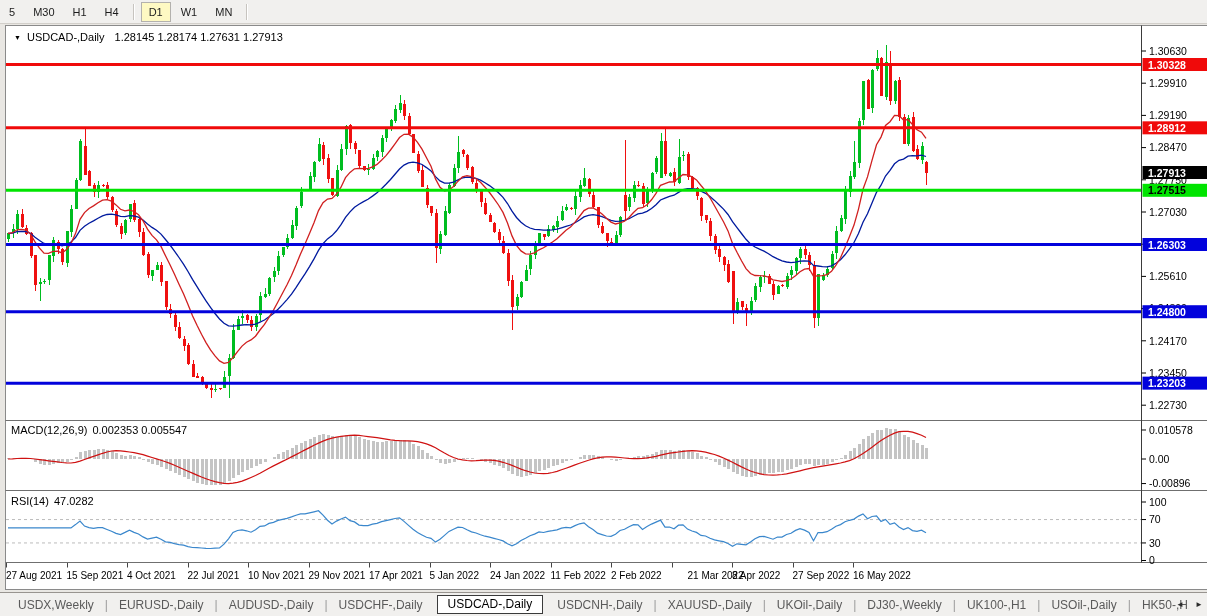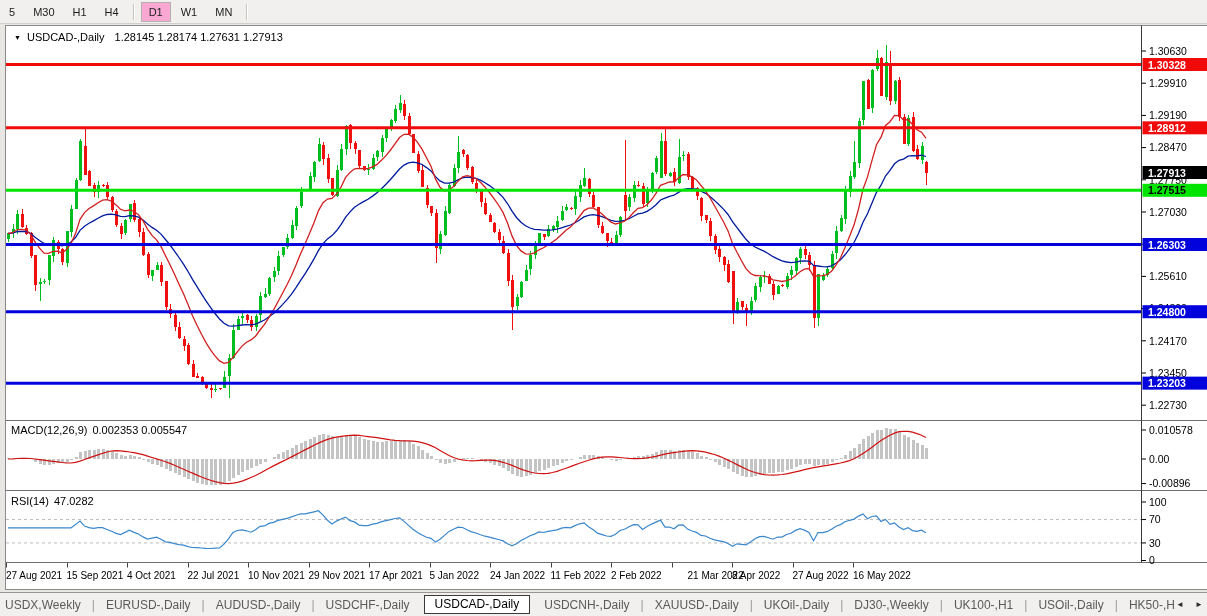--- a/index.html
+++ b/index.html
@@ -11,21 +11,21 @@
   
   .toolbar{
     position:absolute;top:0;left:0;width:1207px;height:23px;
     background:#f1f0ee;border-bottom:1px solid #d2cfca;
     display:flex;align-items:center;z-index:5;
   }
   .tf-btn{
     font-size:11px;color:#1c1c1c;padding:3px 7px;margin:0 1px;
     border:1px solid transparent;line-height:12px;white-space:nowrap;cursor:default;
   }
-  .tf-btn.active{background:#f9a8d4;border:1px solid #b3b1ad;}
+  .tf-btn.active{background:#fef9c3;border:1px solid #b3b1ad;}
   .tb-sep{width:1px;height:16px;background:#c7c4bf;border-right:1px solid #ffffff;margin:0 5px;}
   
   .chart-label{position:absolute;font-size:11px;color:#000;z-index:3;white-space:nowrap;}
   #title-bar{top:31px;left:14px;}
   #title-bar .arrow{font-size:7px;position:relative;top:-1px;margin-right:6px;}
   #title-bar .quote{margin-left:10px;}
   #macd-label{top:424px;left:11px;}
   #macd-label span{margin-right:5px;}
   #rsi-label{top:495px;left:11px;}
   #rsi-label span{margin-right:5px;}
@@ -34,21 +34,21 @@
     position:absolute;top:570px;font-size:10px;color:#000;
     white-space:nowrap;z-index:3;
   }
   
   .tabbar{
     position:absolute;left:0;bottom:0;width:1207px;height:23px;
     background:#f1f0ee;border-top:1px solid #98948f;
     display:flex;align-items:center;z-index:5;font-size:12px;color:#5a5a5a;
   }
   .tabbar-inner{
-    display:flex;align-items:center;overflow:hidden;width:1176px;
+    display:flex;align-items:center;overflow:hidden;width:1176px;padding-left:13px;
     flex-wrap:nowrap;white-space:nowrap;
   }
   .tab{padding:0 5px;white-space:nowrap;cursor:default;}
   .tab-sep{color:#9a9a9a;margin:0 6px;}
   .tab.active{
     background:#ffffff;border:1px solid #3a3a3a;color:#000;
     padding:2px 10px;margin:0 9px;line-height:13px;
   }
   .tab-scroll{position:absolute;font-size:8px;color:#2b2b2b;top:7px;cursor:default;}
   #tab-scroll-left{right:23px;}
@@ -807,21 +807,21 @@
     <span class="date-label" style="left: 187.5px;">22 Jul 2021</span>
     <span class="date-label" style="left: 248px;">10 Nov 2021</span>
     <span class="date-label" style="left: 308.5px;">29 Nov 2021</span>
     <span class="date-label" style="left: 369px;">17 Apr 2021</span>
     <span class="date-label" style="left: 429.5px;">5 Jan 2022</span>
     <span class="date-label" style="left: 490px;">24 Jan 2022</span>
     <span class="date-label" style="left: 550.5px;">11 Feb 2022</span>
     <span class="date-label" style="left: 611px;">2 Feb 2022</span>
     <span class="date-label" style="left: 671.5px; margin-left: 16px;">21 Mar 2022</span>
     <span class="date-label" style="left: 732px;">8 Apr 2022</span>
-    <span class="date-label" style="left: 792.5px;">27 Aug 2022</span>
+    <span class="date-label" style="left: 792.5px;">27 Sep 2022</span>
     <span class="date-label" style="left: 853px;">16 May 2022</span>
   </div>
 
 <div class="tabbar">
   <div class="tabbar-inner" id="tabbar-inner">
       <span class="tab">USDX,Weekly</span>
       <span class="tab-sep">|</span>
       <span class="tab">EURUSD-,Daily</span>
       <span class="tab-sep">|</span>
       <span class="tab">AUDUSD-,Daily</span>

